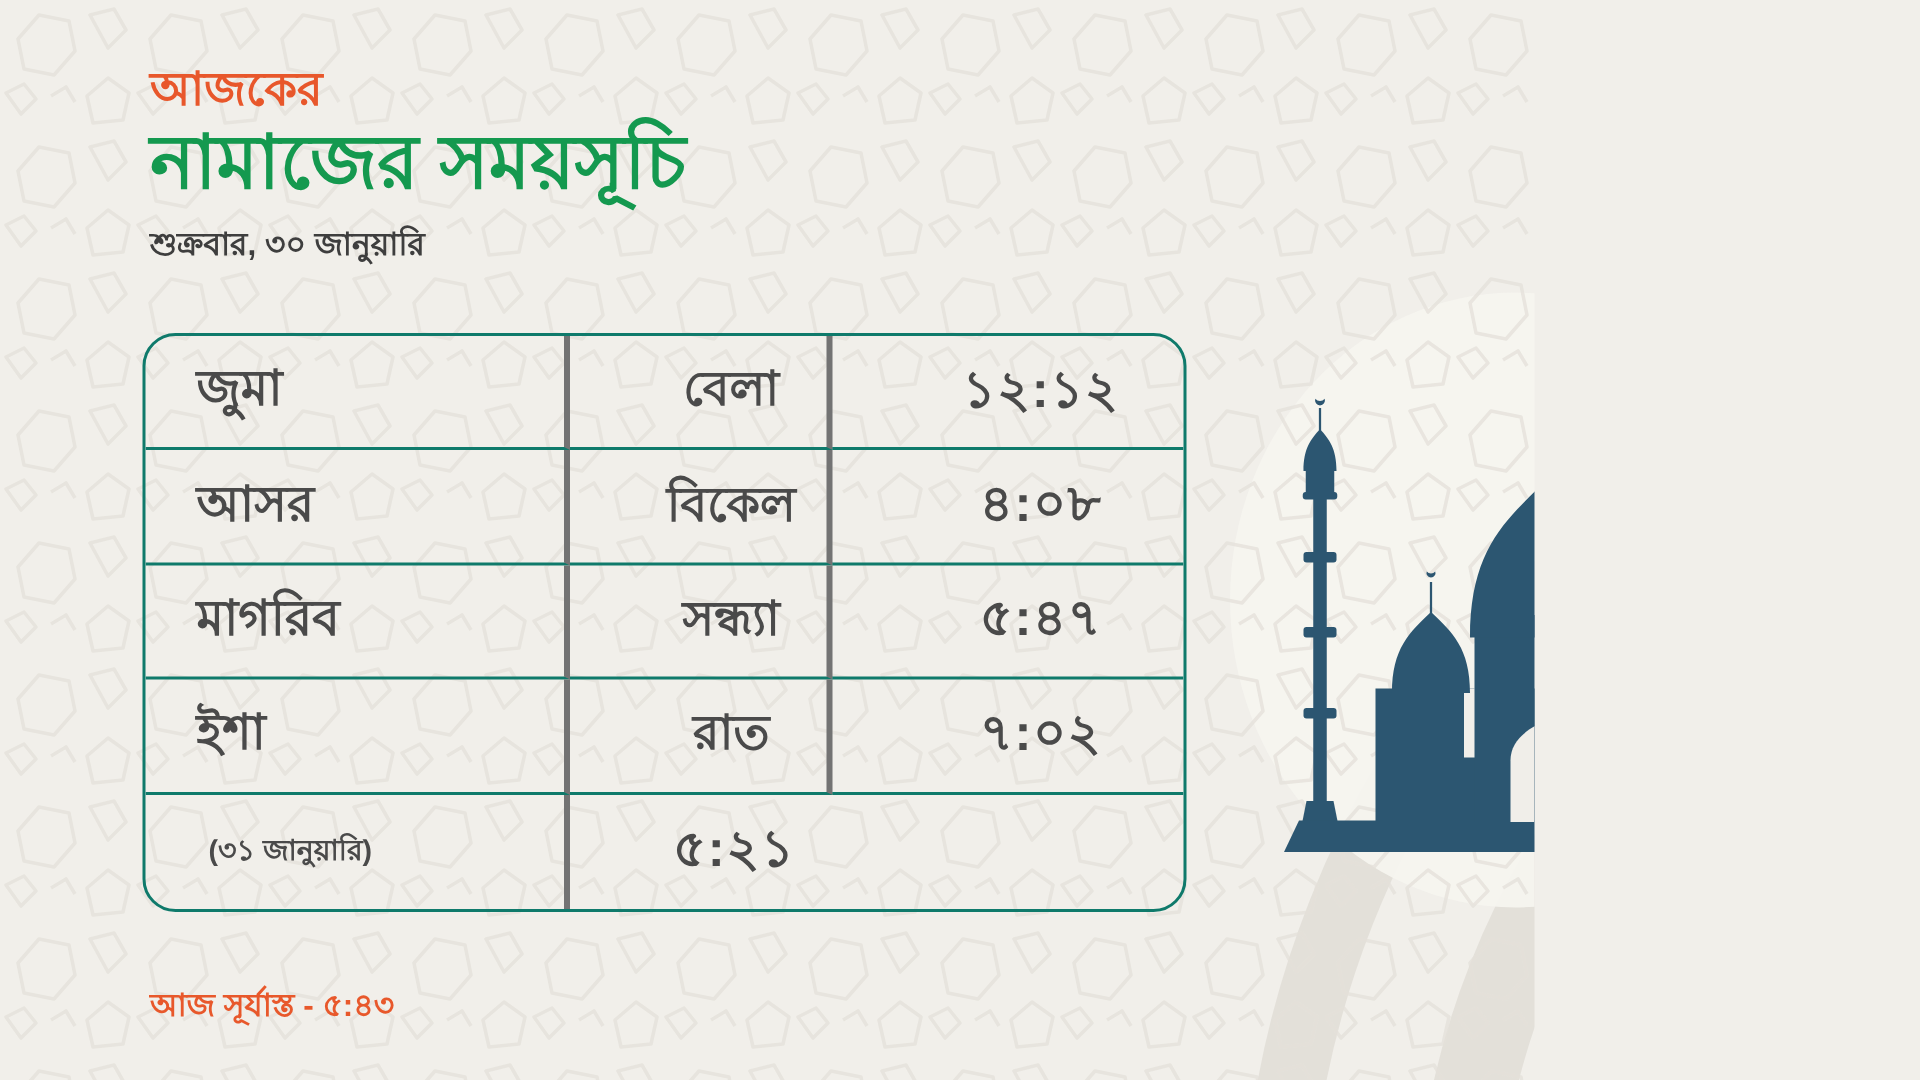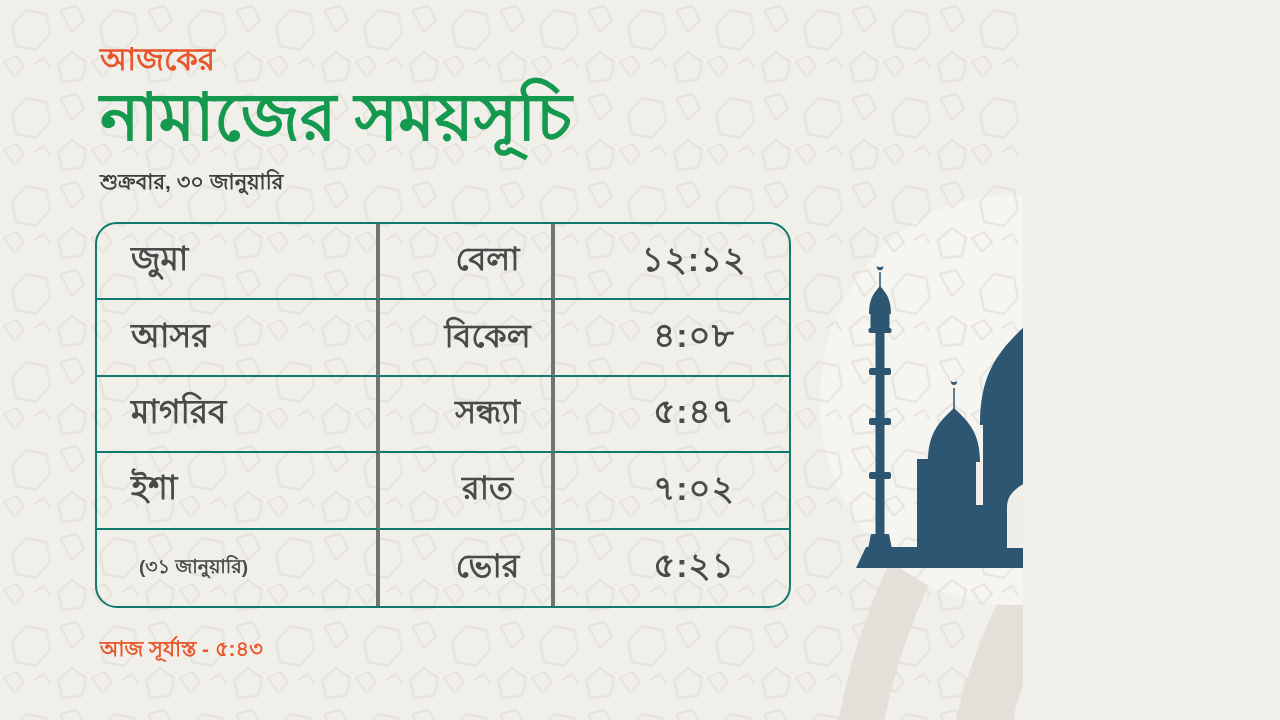--- a/index.html
+++ b/index.html
@@ -28,21 +28,21 @@
     left: 100px;
     top: 42px;
   }
   .kicker {
     font-size: 31px;
     font-weight: 700;
     color: #E8572B;
     line-height: 1.15;
   }
   .title {
-    font-size: 66px;
+    font-size: 50px;
     font-weight: 700;
     color: #14994F;
     line-height: 1.18;
     margin-top: 1px;
   }
   .date {
     font-size: 21px;
     font-weight: 600;
     color: #3E3E3E;
     margin-top: 9px;
@@ -74,21 +74,21 @@
   .c-name { justify-content: flex-start; padding-left: 34px; }
   .c-period, .c-time { justify-content: center; }
   .pname  { font-size: 33px; font-weight: 700; white-space: nowrap; }
   .pnote  { font-size: 19px; font-weight: 600; margin-left: 8px; white-space: nowrap; }
   .pperiod{ font-size: 32px; font-weight: 700; white-space: nowrap; }
   .ptime  { font-size: 34px; font-weight: 700; white-space: nowrap; letter-spacing: 1px; }
   
   .footer {
     position: absolute;
     left: 100px;
-    top: 633px;
+    top: 654px;
     width: 691px;
     display: flex;
     justify-content: space-between;
     align-items: baseline;
     gap: 48px;
   }
   .footer-item {
     font-size: 21px;
     font-weight: 700;
     color: #E8582B;
@@ -178,23 +178,20 @@
     <div class="cell c-period br bb">
       <span class="pperiod">রাত</span>
     </div>
     <div class="cell c-time bb">
       <span class="ptime">৭:০২</span>
     </div>
 
     <div class="cell c-name br">
       <span class="pnote">(৩১ জানুয়ারি)</span>
     </div>
-    <div class="cell c-period br">
-      <span class="pperiod">ভোর</span>
-    </div>
     <div class="cell c-time">
       <span class="ptime">৫:২১</span>
     </div>
   </div>
 
   <div class="footer">
     <div class="footer-item">আজ সূর্যাস্ত - ৫:৪৩</div>
   </div>
 
   <svg class="mosque" viewBox="0 0 370 325" xmlns="http://www.w3.org/2000/svg" aria-hidden="true">

